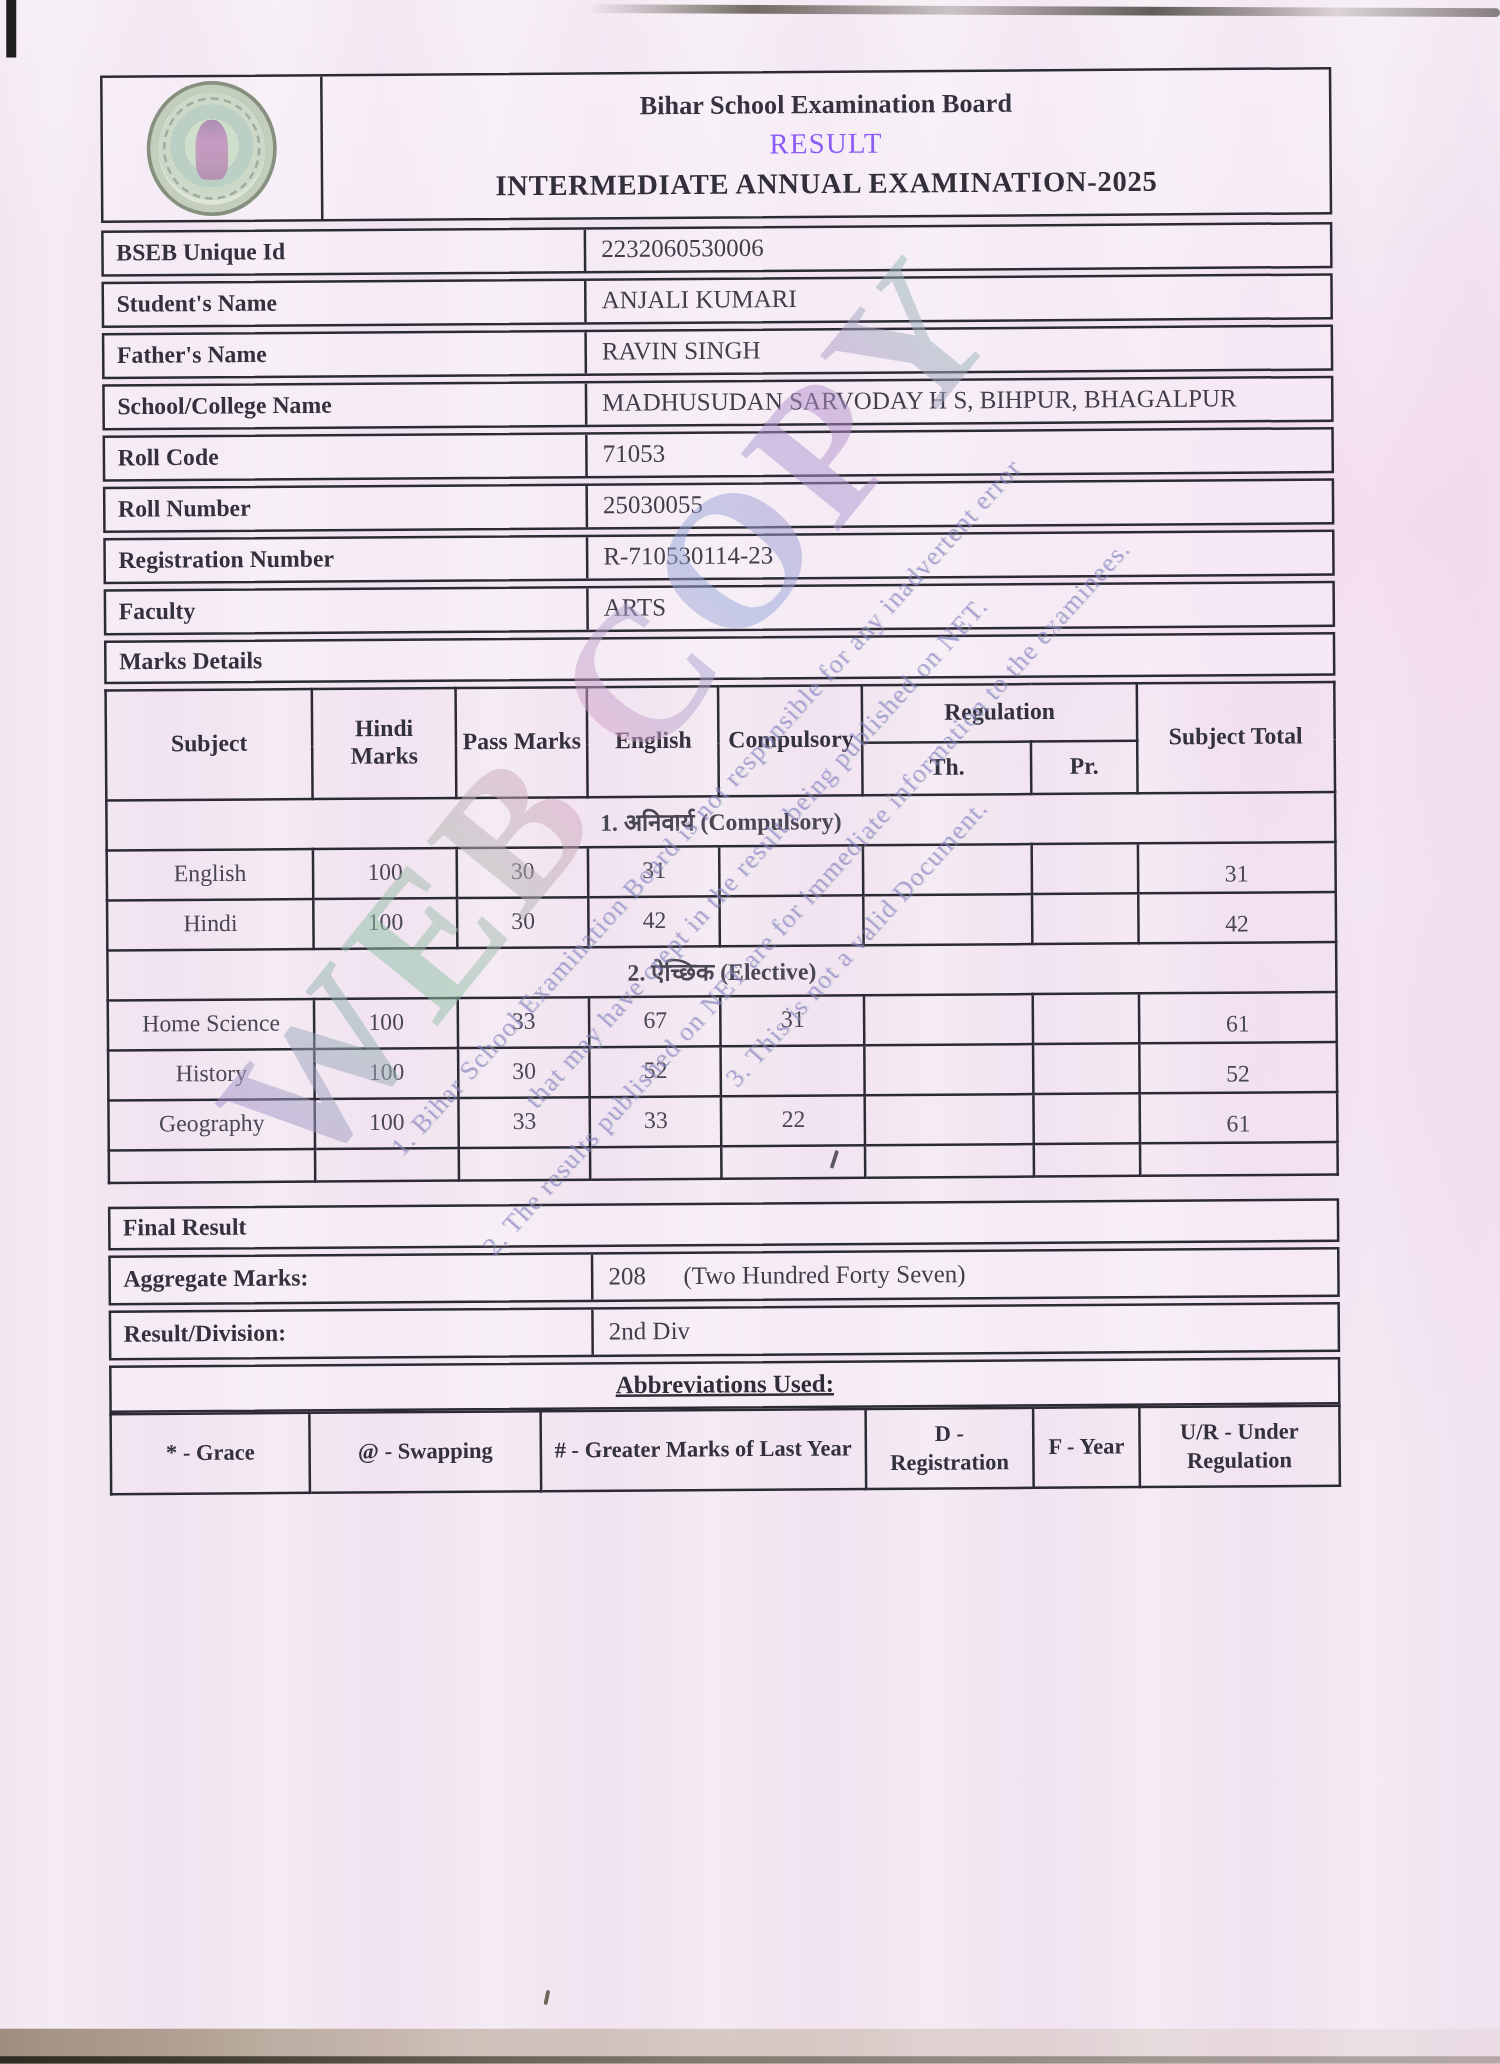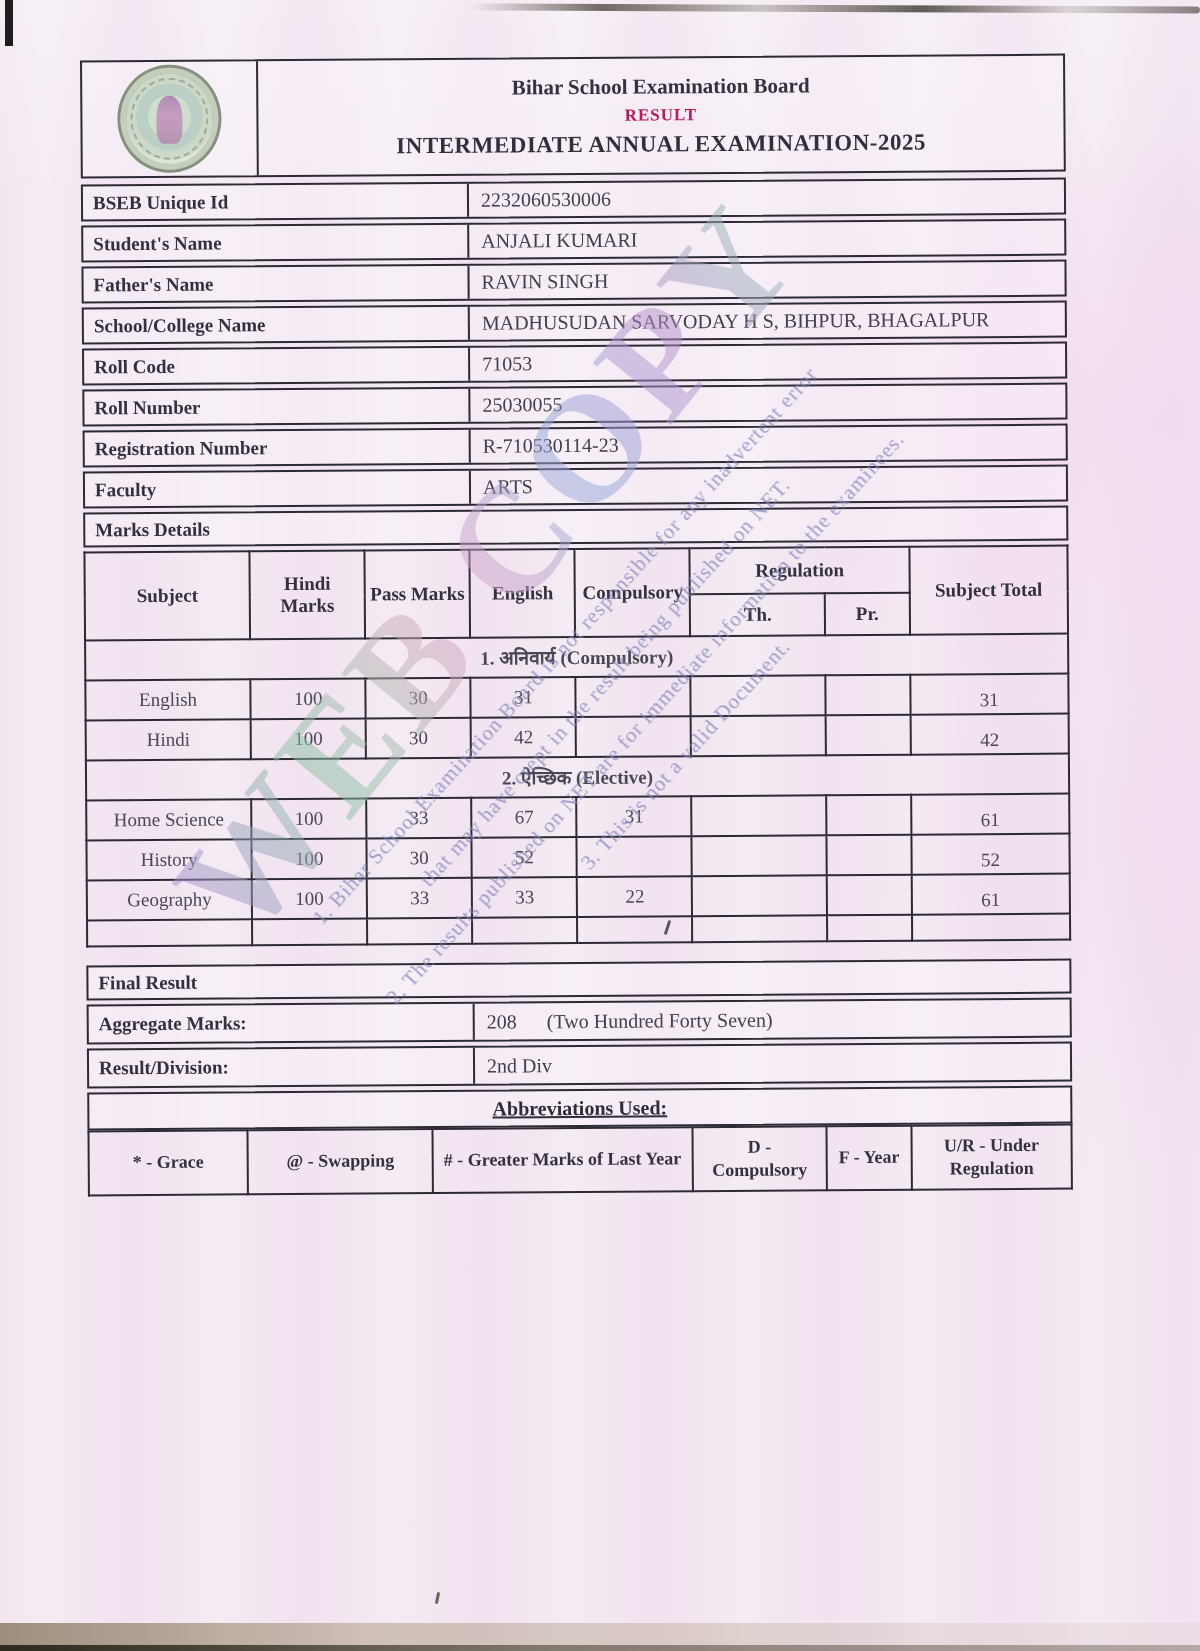--- a/index.html
+++ b/index.html
@@ -36,21 +36,21 @@
     transform:rotate(-0.4deg);transform-origin:50% 0;
     color:#3a3742;
   }
   .boxed{border:2px solid #2c2a34;background:rgba(250,243,250,0.45);box-sizing:border-box;}
 
   
   .header-box{display:flex;height:118px;margin-bottom:6px;}
   .logo-cell{width:176px;border-right:2px solid #2c2a34;display:flex;align-items:center;justify-content:center;box-sizing:border-box;}
   .title-cell{flex:1;display:flex;flex-direction:column;align-items:center;justify-content:center;gap:6px;text-align:center;}
   .t-board{font-size:21px;font-weight:bold;color:#34323e;}
-  .t-result{font-size:17px;font-weight:bold;letter-spacing:1px;color:#be185d;}
+  .t-result{font-size:23px;font-weight:normal;letter-spacing:1px;color:#8b5cf6;}
   .t-exam{font-size:23px;font-weight:bold;letter-spacing:0.5px;color:#312f3a;}
 
   .seal{width:98px;height:102px;border-radius:50%;position:relative;
     border:3px solid #86907f;
     background:
       radial-gradient(circle at 50% 48%, #d9bedd 0 16%, #cfdfcb 16% 30%, #bccfc4 30% 46%, #ccd9c9 46% 60%, #dde6d6 60% 100%);
     box-shadow:inset 0 0 0 6px rgba(150,160,140,0.35);}
   .seal-ring{position:absolute;inset:10px;border:2px dashed #9aa08f;border-radius:50%;opacity:0.8;}
   .seal-figure{position:absolute;left:36px;top:28px;width:26px;height:48px;border-radius:45% 45% 30% 30%;
     background:linear-gradient(180deg,#a77fae 0%,#c596bd 40%,#b286ae 100%);opacity:0.85;}
@@ -285,21 +285,21 @@
         <col style="width:26.4%">
       <col style="width:13.7%">
         <col style="width:8.6%">
         <col style="width:16.3%">
     </colgroup>
     <tbody>
         <tr>
       <td>* - Grace</td>
       <td>@ - Swapping</td>
       <td># - Greater Marks of Last Year</td>
-      <td>D - Compulsory</td>
+      <td>D - Registration</td>
       <td>F - Year</td>
       <td>U/R - Under Regulation</td>
     </tr>
   </tbody>
     </table>
 </div>
 
 <div class="wm wm-big">WEB COPY</div>
 <div class="wm wm-lines">
   <div>1. Bihar School Examination Board is not responsible for any inadvertent error</div>

